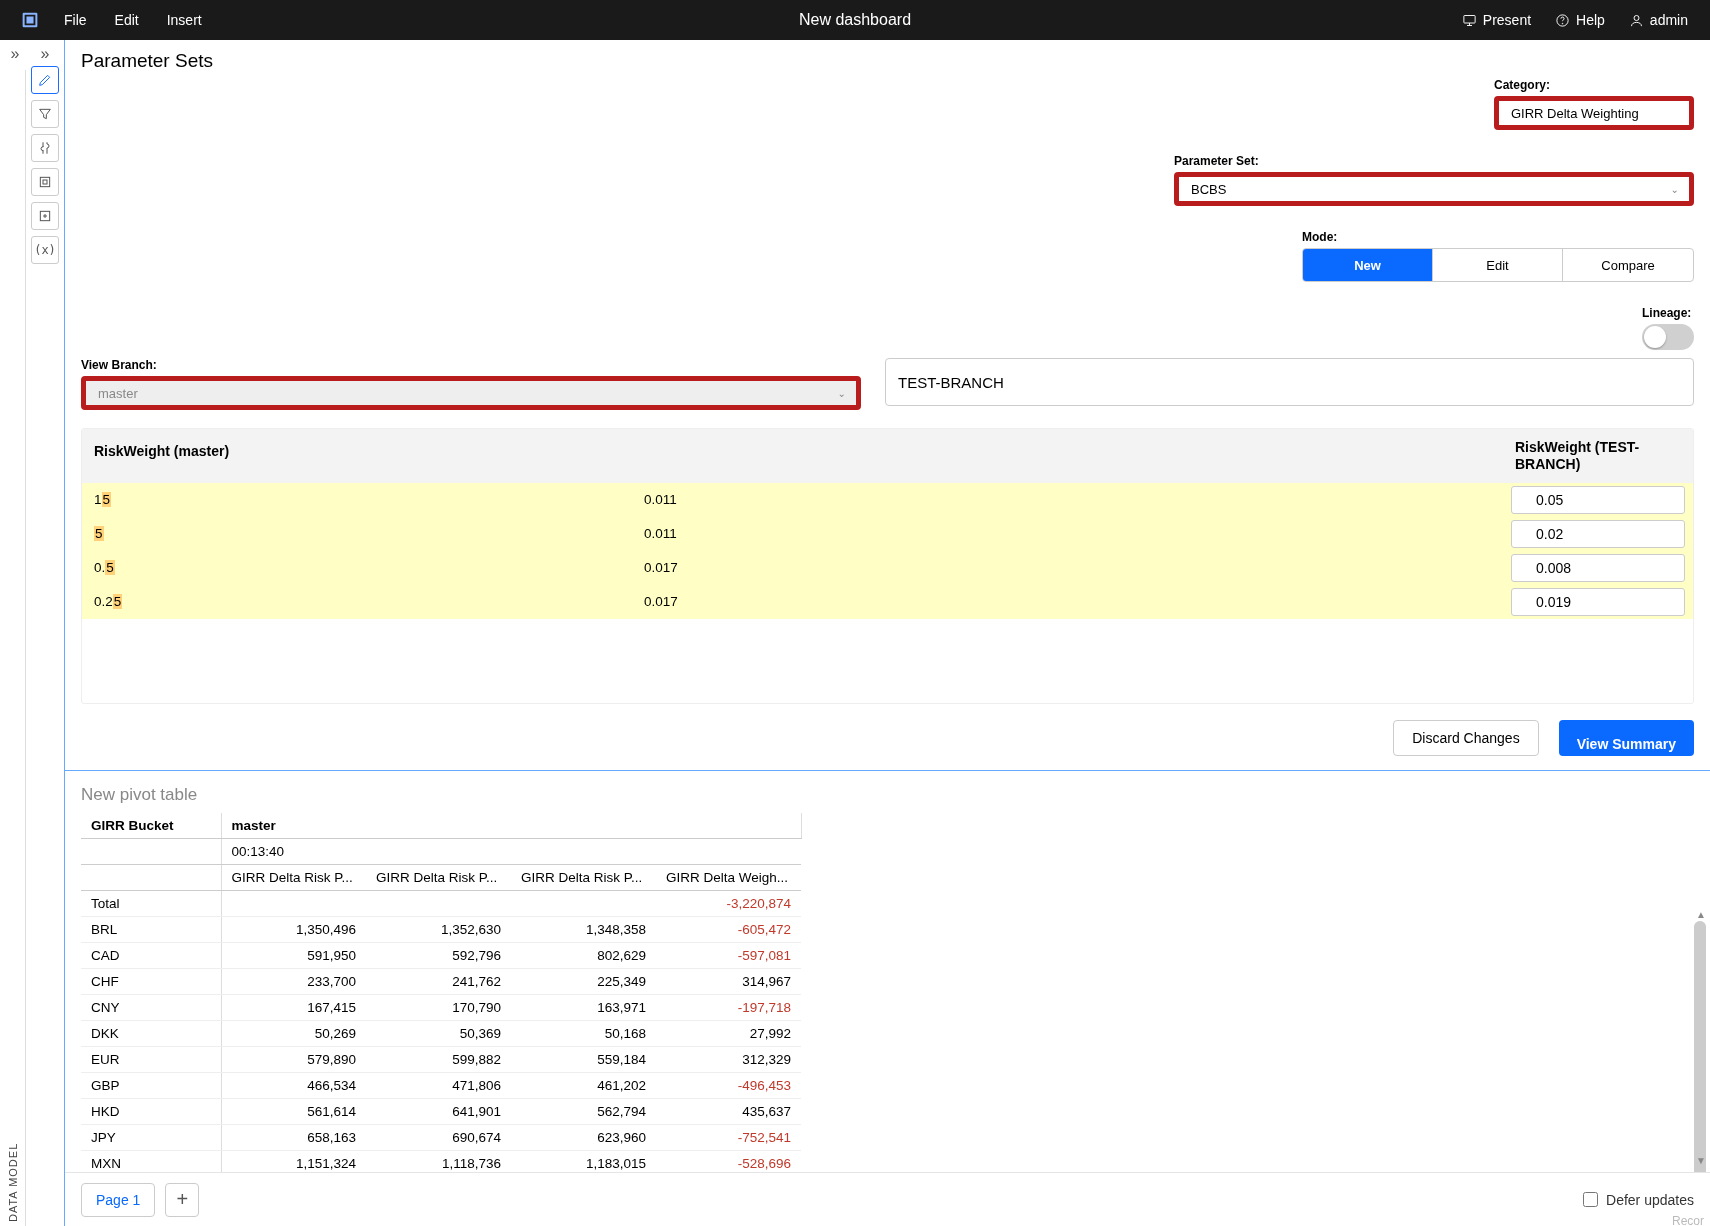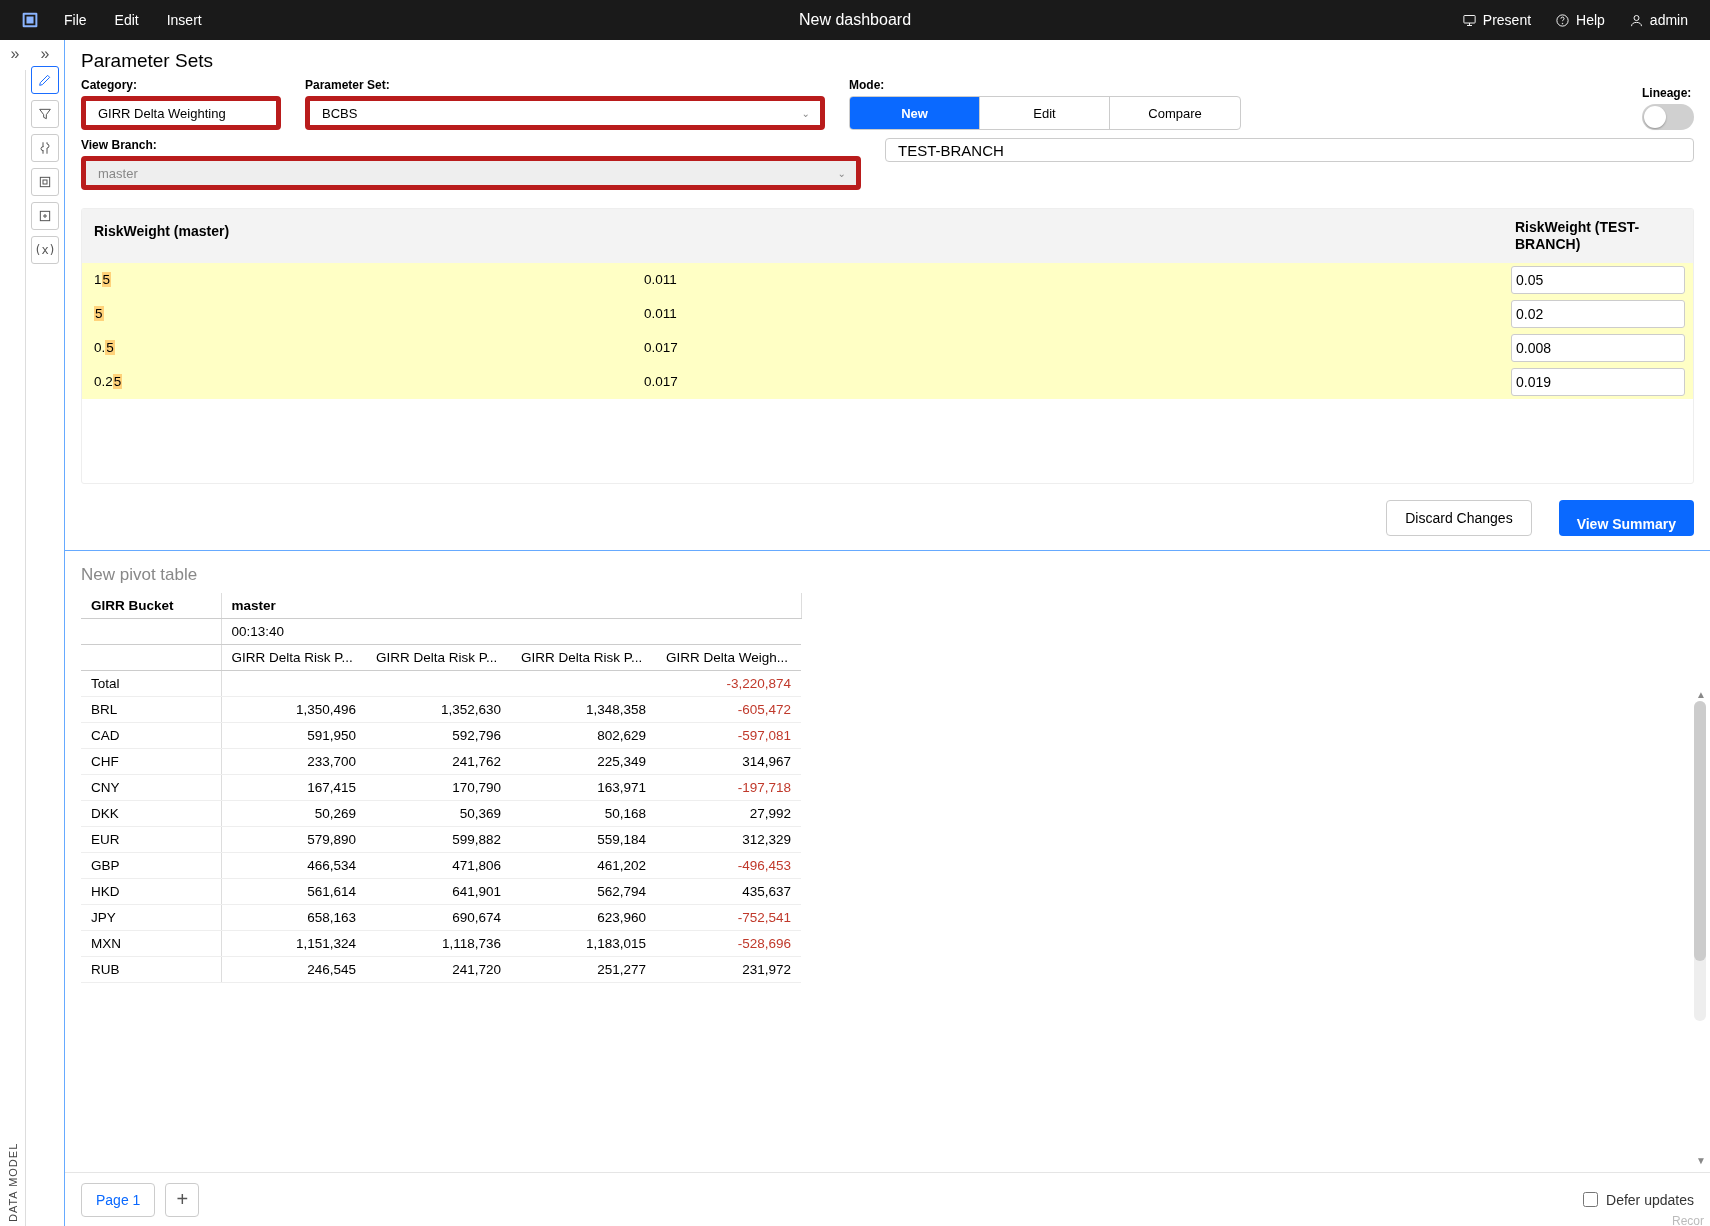--- a/index.html
+++ b/index.html
@@ -29,57 +29,57 @@
 .toolstrip .tool.active { border-color: #1a6dff; color: #1a6dff; }
 .toolstrip .tool svg { width: 16px; height: 16px; stroke: currentColor; fill: none; stroke-width: 1.5; }
 .toolstrip .tool .glyph { font-size: 12px; font-family: ui-monospace, monospace; }
 
 
 .content { position: absolute; left: 64px; right: 0; top: 40px; bottom: 0; display: flex; flex-direction: column; border-left: 1px solid #66aaff; }
 
 
 .param-widget { border-bottom: 1px solid #66aaff; padding: 10px 16px 14px 16px; flex: 0 0 auto; }
 .param-widget h2 { font-weight: 400; font-size: 19px; margin-bottom: 6px; }
-.param-form-row { display: flex; gap: 24px; align-items: flex-end; margin-bottom: 8px; }
+.param-form-row { display: flex; gap: 24px; align-items: flex-end; margin-bottom: 8px; flex-direction: column; }
 .field { display: flex; flex-direction: column; }
 .field label { font-size: 12px; font-weight: 600; margin-bottom: 4px; }
 .field .select { border: 5px solid #b91c1c; border-radius: 4px; height: 34px; display: flex; align-items: center; padding: 0 12px; font-size: 13px; background: #fff; position: relative; cursor: pointer; }
 .field .select.disabled { background: #eee; color: #888; }
 .field .select .chev { position: absolute; right: 10px; color: #888; font-size: 10px; }
 .cat-field { width: 200px; }
 .pset-field { width: 520px; }
 .mode-group { display: flex; height: 34px; border: 1px solid #ccc; border-radius: 4px; overflow: hidden; }
 .mode-btn { width: 130px; display: flex; align-items: center; justify-content: center; font-size: 13px; cursor: pointer; border-right: 1px solid #ccc; }
 .mode-btn:last-child { border-right: none; }
 .mode-btn.active { background: #0a69ff; color: #fff; font-weight: 600; }
 .lineage-toggle { width: 52px; height: 26px; background: #d0d0d0; border-radius: 13px; position: relative; cursor: pointer; }
 .lineage-toggle .knob { width: 22px; height: 22px; background: #fff; border-radius: 50%; position: absolute; top: 2px; left: 2px; box-shadow: 0 1px 2px rgba(0,0,0,0.3); }
 
 .branch-row { display: flex; gap: 24px; }
 .view-branch { flex: 0 0 780px; }
 .mode-branch { flex: 1; }
-.mode-branch .input { border: 1px solid #ccc; border-radius: 4px; height: 24px; padding: 0 12px; font-size: 15px; width: 100%; }
+.mode-branch .input { border: 1px solid #ccc; border-radius: 4px; height: 48px; padding: 0 12px; font-size: 15px; width: 100%; }
 
 
 .param-table { margin-top: 18px; border: 1px solid #eee; border-radius: 3px; overflow: hidden; }
 .param-table-head { display: flex; background: #f3f3f3; font-size: 14px; font-weight: 600; }
 .ph-vertex { flex: 0 0 550px; padding: 14px 12px; display: flex; align-items: center; }
 .ph-vertex .icons { margin-left: auto; display: flex; gap: 8px; align-items: center; }
 .ph-vertex .icons svg { width: 14px; height: 14px; stroke: #555; }
 .ph-master { flex: 1; padding: 14px 12px; }
 .ph-branch { flex: 0 0 190px; padding: 10px 12px; line-height: 1.2; }
 .param-body { min-height: 220px; }
 .param-row { display: flex; align-items: center; background: #ffffc5; height: 34px; font-size: 13.5px; }
 .pr-vertex { flex: 0 0 550px; padding: 0 12px; }
 .pr-vertex .hl { background: #ffd27a; padding: 0 1px; }
 .pr-master { flex: 1; padding: 0 12px; }
 .pr-branch { flex: 0 0 190px; padding: 0 8px; }
-.pr-branch input { width: 100%; height: 28px; border: 1px solid #ccc; border-radius: 3px; padding: 0 4px; font-size: 14px; }
-
-.param-actions { display: flex; justify-content: flex-end; gap: 27px; margin-top: 16px; }
+.pr-branch input { width: 100%; height: 28px; border: 1px solid #ccc; border-radius: 3px; padding: 0 24px; font-size: 14px; }
+
+.param-actions { display: flex; justify-content: flex-end; gap: 20px; margin-top: 16px; }
 .btn-sec { border: 1px solid #ccc; background: #fff; border-radius: 4px; height: 36px; padding: 0 18px; font-size: 14px; cursor: pointer; }
 .btn-pri { border: none; background: #0a69ff; color: #fff; border-radius: 4px; height: 36px; padding: 16px 18px; font-size: 14px; font-weight: 600; cursor: pointer; }
 
 
 .pivot-widget { flex: 1; padding: 14px 16px 0 16px; position: relative; overflow: hidden; }
 .pivot-title { color: #888; font-size: 17px; font-weight: 400; margin-bottom: 8px; }
 .pivot-table { border-collapse: collapse; font-size: 13.5px; }
 .pivot-table th, .pivot-table td { padding: 5px 10px; text-align: right; border-bottom: 1px solid #eee; white-space: nowrap; }
 .pivot-table th { font-weight: 400; }
 .pivot-table .left { text-align: left; }

